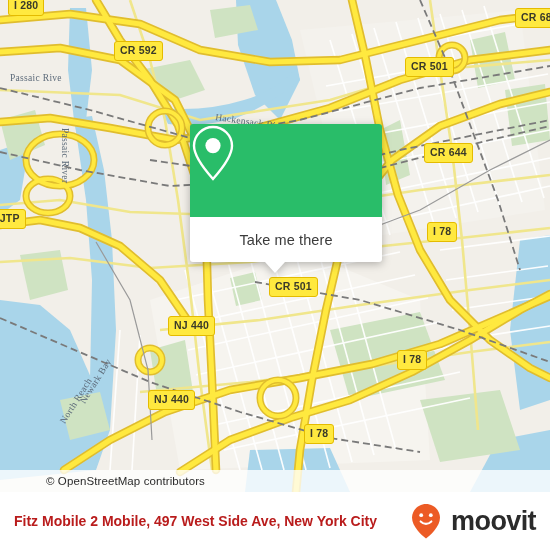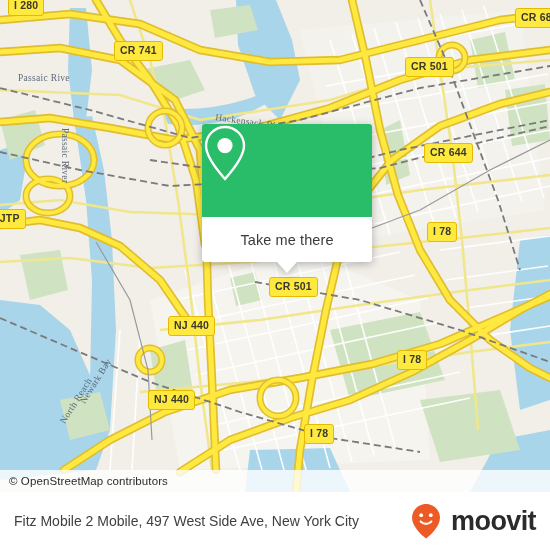--- a/index.html
+++ b/index.html
@@ -58,27 +58,28 @@
     left: 0; top: 470px;
     width: 550px; height: 22px;
     background: rgba(255,255,255,.78);
     display: flex; align-items: center;
     padding-left: 9px;
   }
   #attribution span {
     font-size: 11.5px;
     color: #2b2b2b;
     letter-spacing: .1px;
+    margin-left: 37px;
   }
 
   
   #callout {
     position: absolute;
-    left: 202px; top: 124px;
-    width: 170px;
+    left: 190px; top: 124px;
+    width: 192px;
     filter: drop-shadow(0 2px 4px rgba(0,0,0,.28));
   }
   #callout-head {
     height: 93px;
     background: #29bd69;
     border-radius: 3px 3px 0 0;
     display: flex; align-items: center; justify-content: center;
   }
   #callout-body {
     height: 45px;
@@ -106,22 +107,23 @@
     left: 0; top: 492px;
     width: 550px; height: 58px;
     background: #ffffff;
     display: flex; align-items: center;
     padding: 0 14px 0 14px;
   }
   #footer-text {
     flex: 1;
     font-size: 14px;
     line-height: 1.35;
-    color: #404040;
+    color: #b91c1c;
     padding-right: 8px;
+    font-weight: bold;
   }
   #brand {
     display: flex; align-items: center;
     gap: 10px;
     flex-shrink: 0;
   }
   #brand-word {
     font-size: 27px;
     font-weight: bold;
     color: #2b2b2b;
@@ -275,33 +277,33 @@
           <path d="M420,0 L446,60 L472,130 L498,200 L520,270"></path>
         </g>
         <g stroke="#9a9a9a" stroke-width="1.2" fill="none">
           <path d="M340,240 L420,210 L490,170 L550,140"></path>
           <path d="M96,242 L130,300 L148,370 L152,440"></path>
         </g>
       </g>
     </svg>
 
     <div class="shield" style="left:8px;  top:-4px;">I 280</div>
-    <div class="shield" style="left:114px;top:41px;">CR 741</div>
+    <div class="shield" style="left:114px;top:41px;">CR 592</div>
     <div class="shield" style="left:405px;top:57px;">CR 501</div>
     <div class="shield" style="left:515px;top:8px;">CR 68</div>
     <div class="shield" style="left:408px;top:143px;margin-left:16px;">CR 644</div>
     <div class="shield" style="left:427px;top:222px;">I 78</div>
     <div class="shield" style="left:-14px;top:209px;">NJTP</div>
     <div class="shield" style="left:269px;top:277px;">CR 501</div>
     <div class="shield" style="left:168px;top:316px;">NJ 440</div>
     <div class="shield" style="left:397px;top:350px;">I 78</div>
     <div class="shield" style="left:148px;top:390px;">NJ 440</div>
     <div class="shield" style="left:304px;top:424px;">I 78</div>
 
-    <div class="waterlabel" style="left:18px;  top:73px;">Passaic Rive</div>
+    <div class="waterlabel" style="left:10px;  top:73px;">Passaic Rive</div>
     <div class="waterlabel" style="left:70px; top:128px; transform:rotate(90deg); transform-origin:left top;">Passaic River</div>
     <div class="waterlabel" style="left:216px;top:112px; transform:rotate(8deg);  transform-origin:left top;">Hackensack River</div>
     <div class="waterlabel" style="left:58px; top:420px; transform:rotate(-58deg); transform-origin:left top;">North Reach</div>
     <div class="waterlabel" style="left:78px; top:400px; transform:rotate(-58deg); transform-origin:left top;">Newark Bay</div>
 
     <div id="callout">
       <div id="callout-head">
         <svg width="46" height="58" viewBox="0 0 46 58">
           <path d="M23 3 C12.5 3 4 11.4 4 21.8 C4 33.6 17.3 48.6 23 55 C28.7 48.6 42 33.6 42 21.8 C42 11.4 33.5 3 23 3 Z" fill="none" stroke="#ffffff" stroke-width="2.4"></path>
           <circle cx="23" cy="21.6" r="7.6" fill="#ffffff"></circle>

